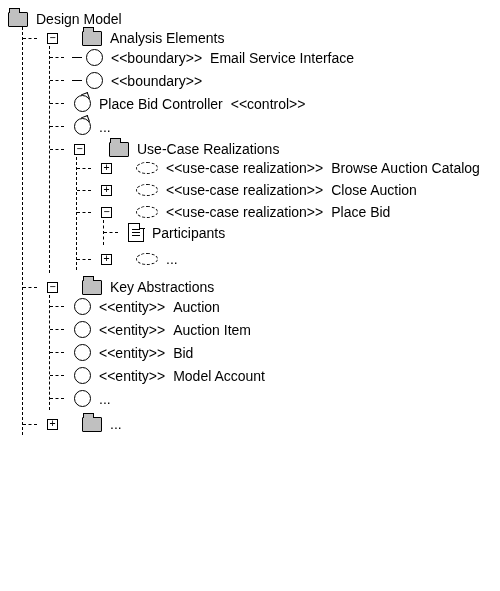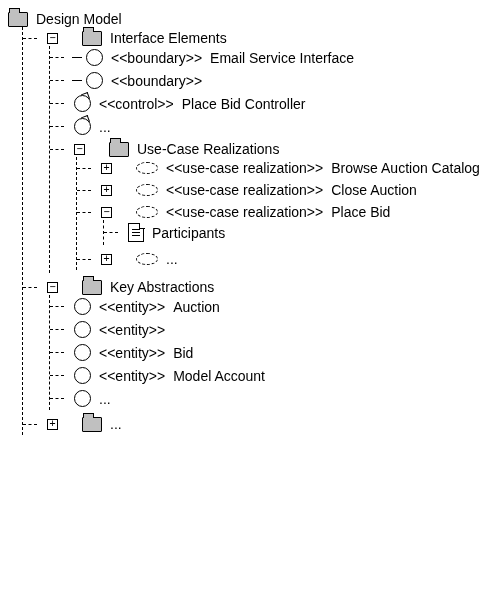--- a/index.html
+++ b/index.html
@@ -150,21 +150,21 @@
     </div>
 
     <ul>
 
       <li class="node">
         <div class="row">
           <span class="conn"></span>
           <span class="toggle">−</span>
           <span class="spacer"></span>
           <span class="folder"></span>
-          <span class="label">Interface Elements</span>
+          <span class="label">Analysis Elements</span>
         </div>
         <ul>
           <li class="node">
             <div class="row">
               <span class="conn"></span>
               <span class="lolli"></span>
               <span class="circle"></span>
               <span class="label">&lt;&lt;boundary&gt;&gt;</span>
               <span class="label">Email Service Interface</span>
             </div>
@@ -174,22 +174,22 @@
               <span class="conn"></span>
               <span class="lolli"></span>
               <span class="circle"></span>
               <span class="label">&lt;&lt;boundary&gt;&gt;</span>
             </div>
           </li>
           <li class="node">
             <div class="row">
               <span class="conn"></span>
               <span class="circle ctrl-arrow"></span>
+              <span class="label">Place Bid Controller</span>
               <span class="label">&lt;&lt;control&gt;&gt;</span>
-              <span class="label">Place Bid Controller</span>
             </div>
           </li>
           <li class="node">
             <div class="row">
               <span class="conn"></span>
               <span class="circle ctrl-arrow"></span>
               <span class="label">...</span>
             </div>
           </li>
 
@@ -270,20 +270,21 @@
               <span class="circle"></span>
               <span class="label">&lt;&lt;entity&gt;&gt;</span>
               <span class="label">Auction</span>
             </div>
           </li>
           <li class="node">
             <div class="row">
               <span class="conn"></span>
               <span class="circle"></span>
               <span class="label">&lt;&lt;entity&gt;&gt;</span>
+              <span class="label">Auction Item</span>
             </div>
           </li>
           <li class="node">
             <div class="row">
               <span class="conn"></span>
               <span class="circle"></span>
               <span class="label">&lt;&lt;entity&gt;&gt;</span>
               <span class="label">Bid</span>
             </div>
           </li>

